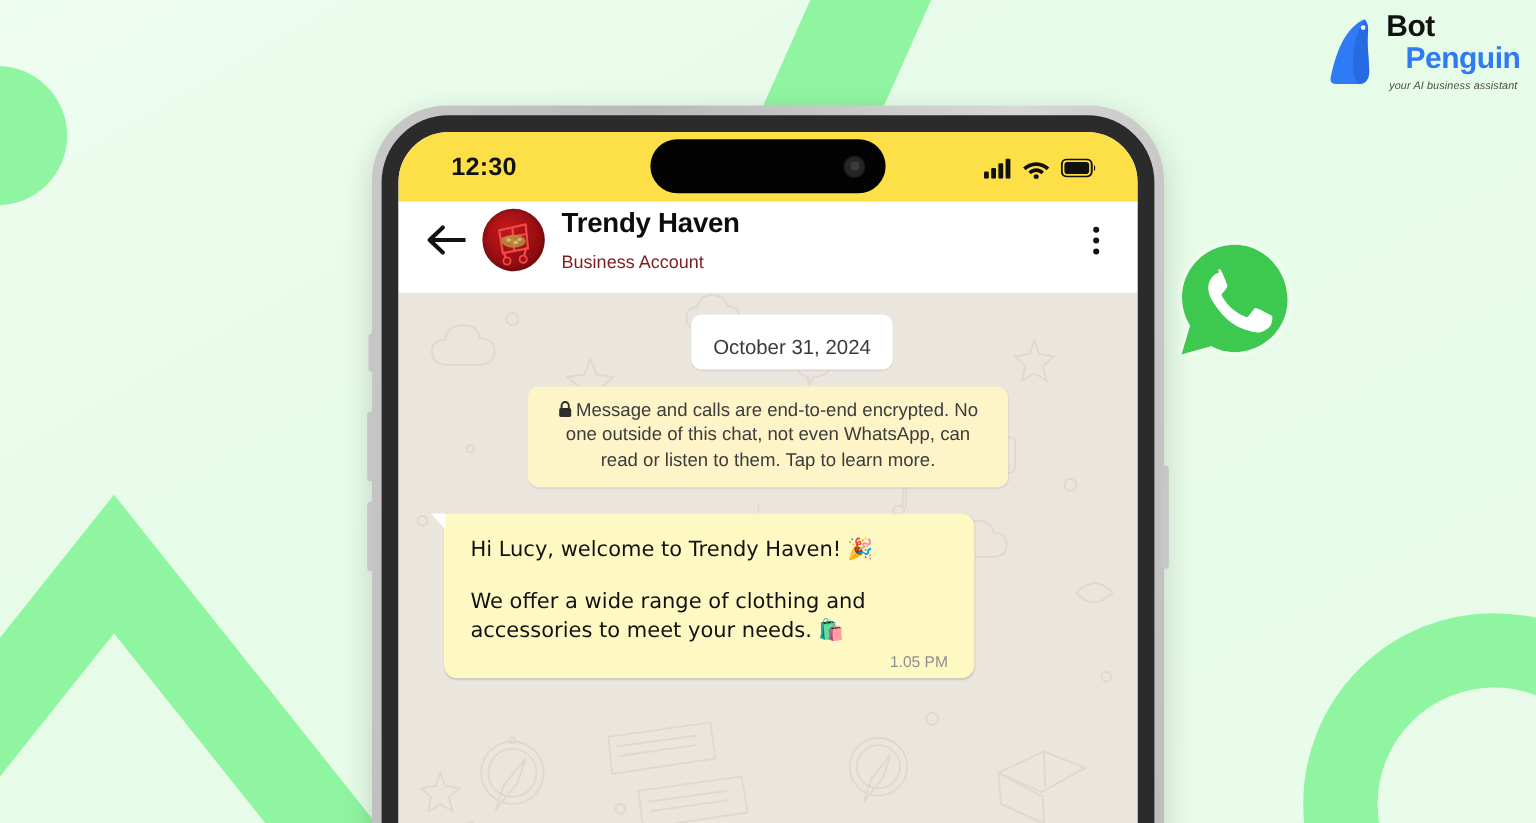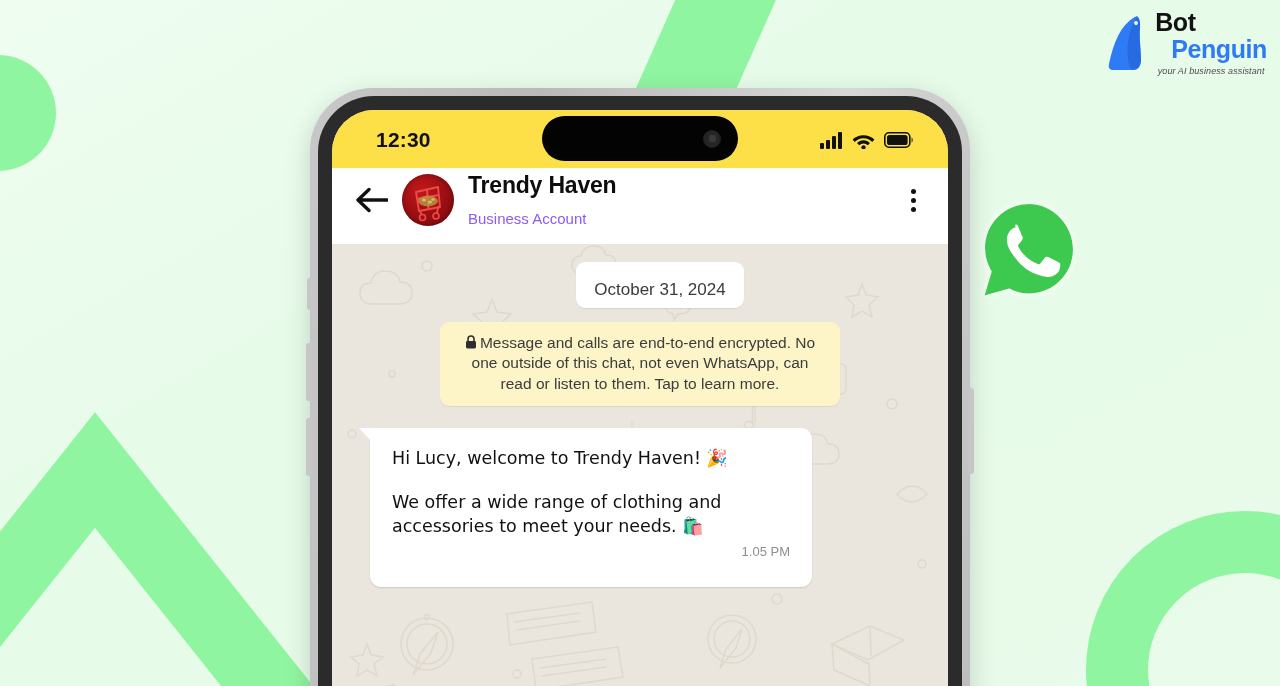--- a/index.html
+++ b/index.html
@@ -160,21 +160,21 @@
     position:relative; overflow:hidden;
     box-shadow: inset 0 0 5px rgba(0,0,0,0.35);
   }
   .avatar svg { position:absolute; left:0; top:0; }
   .hdr-text { flex:1 1 auto; display:flex; flex-direction:column; justify-content:center; min-width:0;}
   .hdr-name {
     font-size:23px; font-weight:bold; color:#0d0d0d;
     letter-spacing:-0.2px; line-height:1.15;
   }
   .hdr-sub {
-    font-size:15px; color:#8b5cf6; line-height:1.3; margin-top:11px;
+    font-size:15px; color:#7f1d1d; line-height:1.3; margin-top:11px;
   }
   .kebab { flex:0 0 auto; display:flex; flex-direction:column; gap:4px; padding:6px; cursor:pointer;}
   .kebab span { width:5px; height:5px; border-radius:50%; background:#111; }
 
   
   .chat-body {
     position:relative;
     height:calc(100% - 58px - 76px);
     background:#eae5dd;
     overflow:hidden;
@@ -207,23 +207,23 @@
     padding:11px 16px 12px;
     border-radius:9px;
     max-width:400px;
     box-shadow:0 1px 1px rgba(0,0,0,0.07);
   }
   .lock-ico { display:inline-block; vertical-align:-1px; margin-right:3px; }
 
   .msg-row { display:flex; margin-top:22px; padding-left:18px; }
   .bubble {
     position:relative;
-    background:#ffffff;
+    background:#fef9c3;
     border-radius:3px 11px 11px 11px;
-    padding:18px 22px 26px 22px;
+    padding:18px 22px 4px 22px;
     max-width:442px;
     box-shadow:0 1px 1.5px rgba(0,0,0,0.13);
   }
   .bubble::before {
     content:'';
     position:absolute;
     left:-11px; top:0;
     width:0; height:0;
     border-style:solid;
     border-width:0 12px 13px 0;

